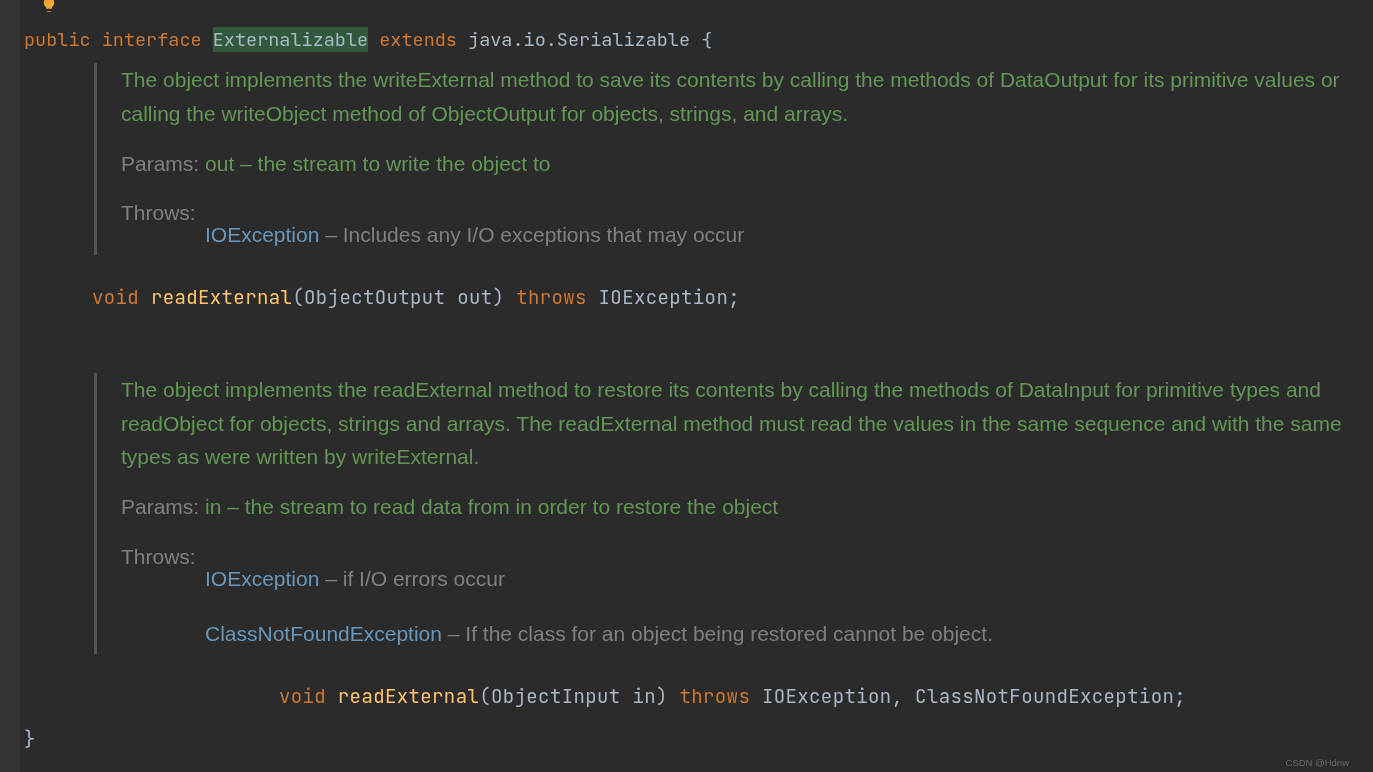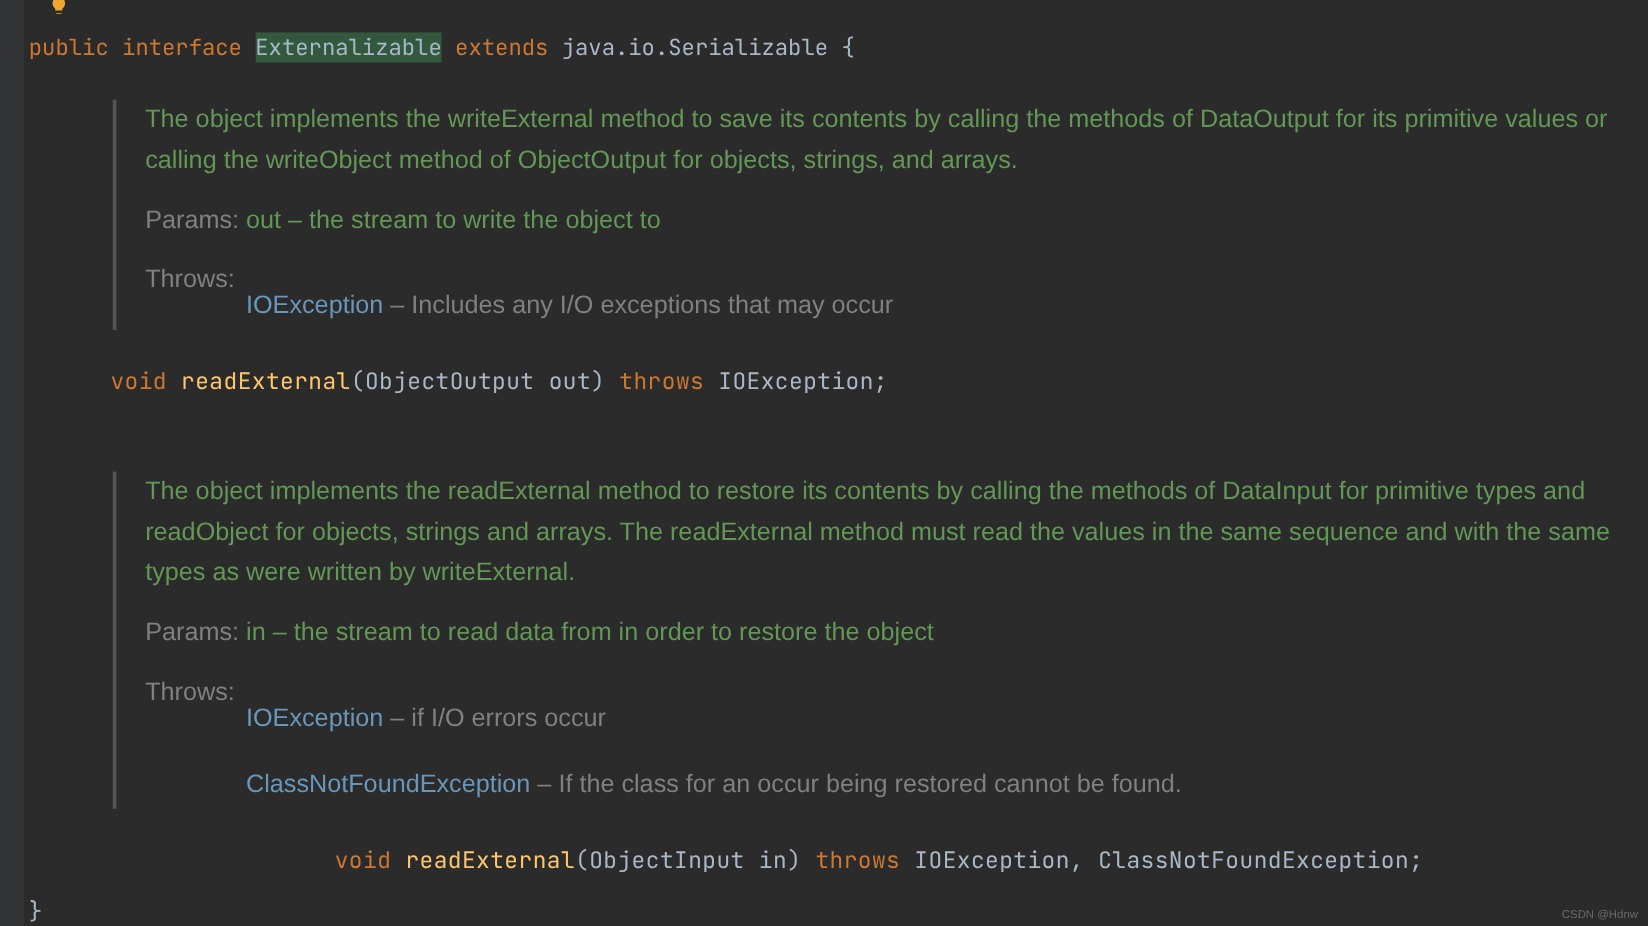--- a/index.html
+++ b/index.html
@@ -31,21 +31,21 @@
     font-size: 18px;
   }
   .code-area {
     padding-left: 24px;
     padding-top: 24px;
     line-height: 1.5;
   }
   .decl-line {
     padding-left: 0;
     line-height: 1.7;
-    margin-bottom: 28px;
+    margin-bottom: 8px;
   }
   .kw { color: #cc7832; }
   .type { color: #a9b7c6; }
   .type-highlight-green {
     color: #a9b7c6;
     background: #32593d;
   }
   .method-name { color: #ffc66d; }
   .exc { color: #a9b7c6; }
   .doc-block {
@@ -69,21 +69,21 @@
     margin-bottom: 60px;
     letter-spacing: 0.02em;
   }
   .sig-line.last { margin-bottom: 14px; text-align: center; }
   .brace-close {
     margin-left: 0;
     font-size: 19px;
   }
   .watermark {
     position: absolute;
-    right: 8px;
+    right: 24px;
     bottom: 4px;
     font-family: Arial, sans-serif;
     font-size: 9.5px;
     color: #6a6a6a;
   }
   .throws-row {
     display: flex;
     margin-bottom: 4px;
   }
   .throws-label {
@@ -152,21 +152,21 @@
       <span> </span>
       <span>in – the stream to read data from in order to restore the object</span>
     </p>
     <div class="throws-row">
       <span class="throws-label">Throws:</span>
       <div class="throws-body">
         <span class="throws-body-line">
           <span class="link">IOException</span><span class="dash"> – if I/O errors occur</span>
         </span>
         <span class="throws-body-line">
-          <span class="link">ClassNotFoundException</span><span class="dash"> – If the class for an occur being restored cannot be found.</span>
+          <span class="link">ClassNotFoundException</span><span class="dash"> – If the class for an object being restored cannot be object.</span>
         </span>
       </div>
     </div>
   </div>
 
   <div class="sig-line last">
     <span class="kw">void</span>
     <span> </span><span class="method-name">readExternal</span><span>(</span><span class="type">ObjectInput</span>
     <span> </span><span>in</span><span>)</span>
     <span> </span><span class="kw">throws</span>

